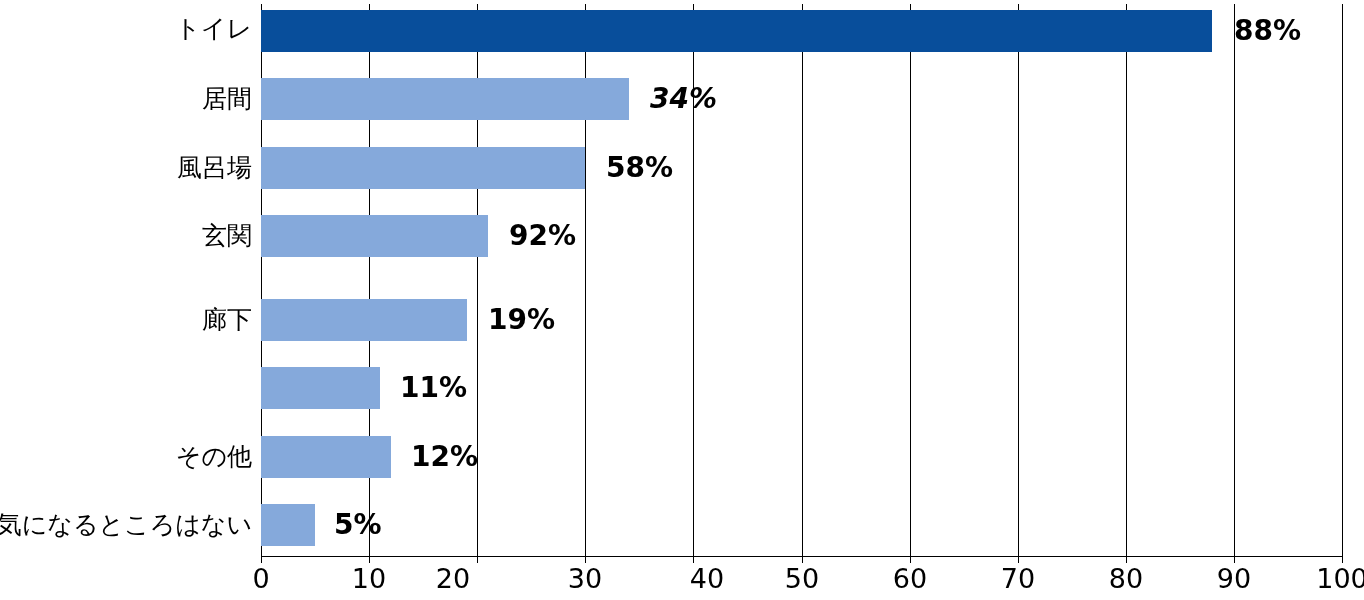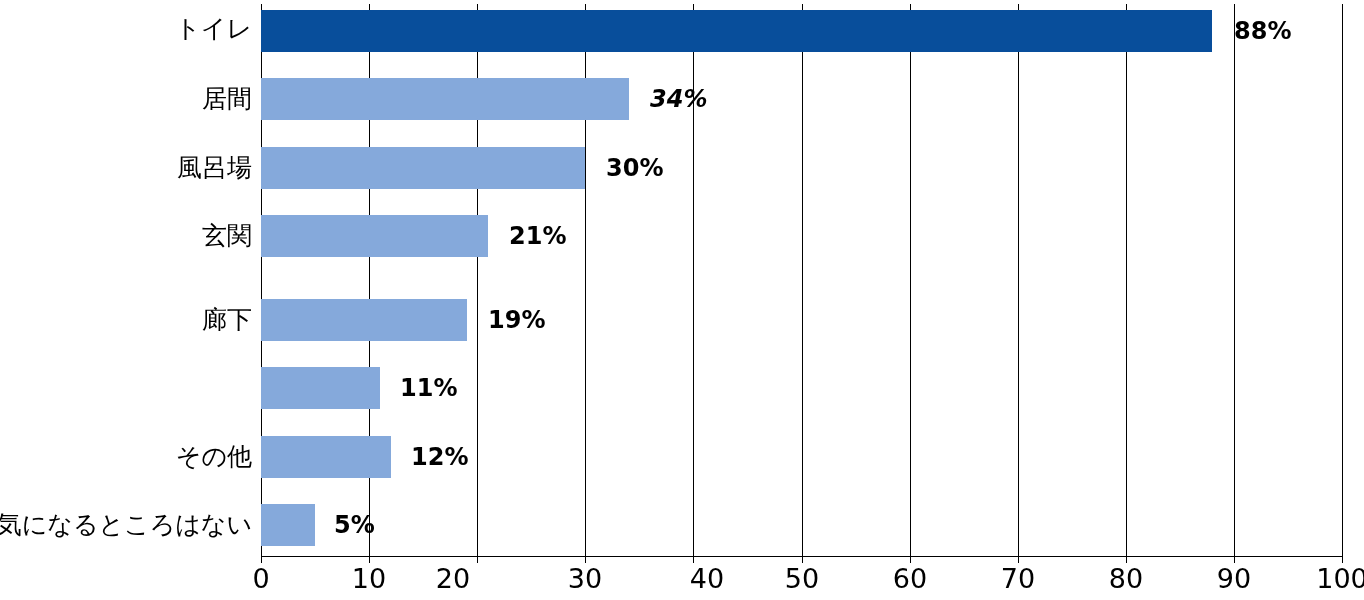--- a/index.html
+++ b/index.html
@@ -70,21 +70,21 @@
     right: 1112px;          
     font-size: 25px;
     line-height: 42px;
     height: 42px;
     color: #000000;
     white-space: nowrap;
     text-align: right;
   }
   .val-label {
     position: absolute;
-    font-size: 24px;
+    font-size: 28px;
     font-weight: bold;
     line-height: 42px;
     height: 42px;
     color: #000000;
     white-space: nowrap;
   }
 </style>
 </head>
 <body>
 
@@ -133,25 +133,25 @@
   <div class="cat-label" style="top:8px;">トイレ</div>
   <div class="bar highlight" style="left:261px; top:10px; width:951px;"></div>
   <div class="val-label" style="left:1234px; top:10px;">88%</div>
 
   <div class="cat-label" style="top:78px;">居間</div>
   <div class="bar normal" style="left:261px; top:78px; width:368px;"></div>
   <div class="val-label" style="left:650px; top:78px;font-style:italic;">34%</div>
 
   <div class="cat-label" style="top:147px;">風呂場</div>
   <div class="bar normal" style="left:261px; top:147px; width:324px;"></div>
-  <div class="val-label" style="left:606px; top:147px;">30%</div>
+  <div class="val-label" style="left:606px; top:147px;">58%</div>
 
   <div class="cat-label" style="top:215px;">玄関</div>
   <div class="bar normal" style="left:261px; top:215px; width:227px;"></div>
-  <div class="val-label" style="left:509px; top:215px;">21%</div>
+  <div class="val-label" style="left:509px; top:215px;">92%</div>
 
   <div class="cat-label" style="top:299px;">廊下</div>
   <div class="bar normal" style="left:261px; top:299px; width:206px;"></div>
   <div class="val-label" style="left:488px; top:299px;">19%</div>
 
   <div class="bar normal" style="left:261px; top:367px; width:119px;"></div>
   <div class="val-label" style="left:400px; top:367px;">11%</div>
 
   <div class="cat-label" style="top:436px;">その他</div>
   <div class="bar normal" style="left:261px; top:436px; width:130px;"></div>

